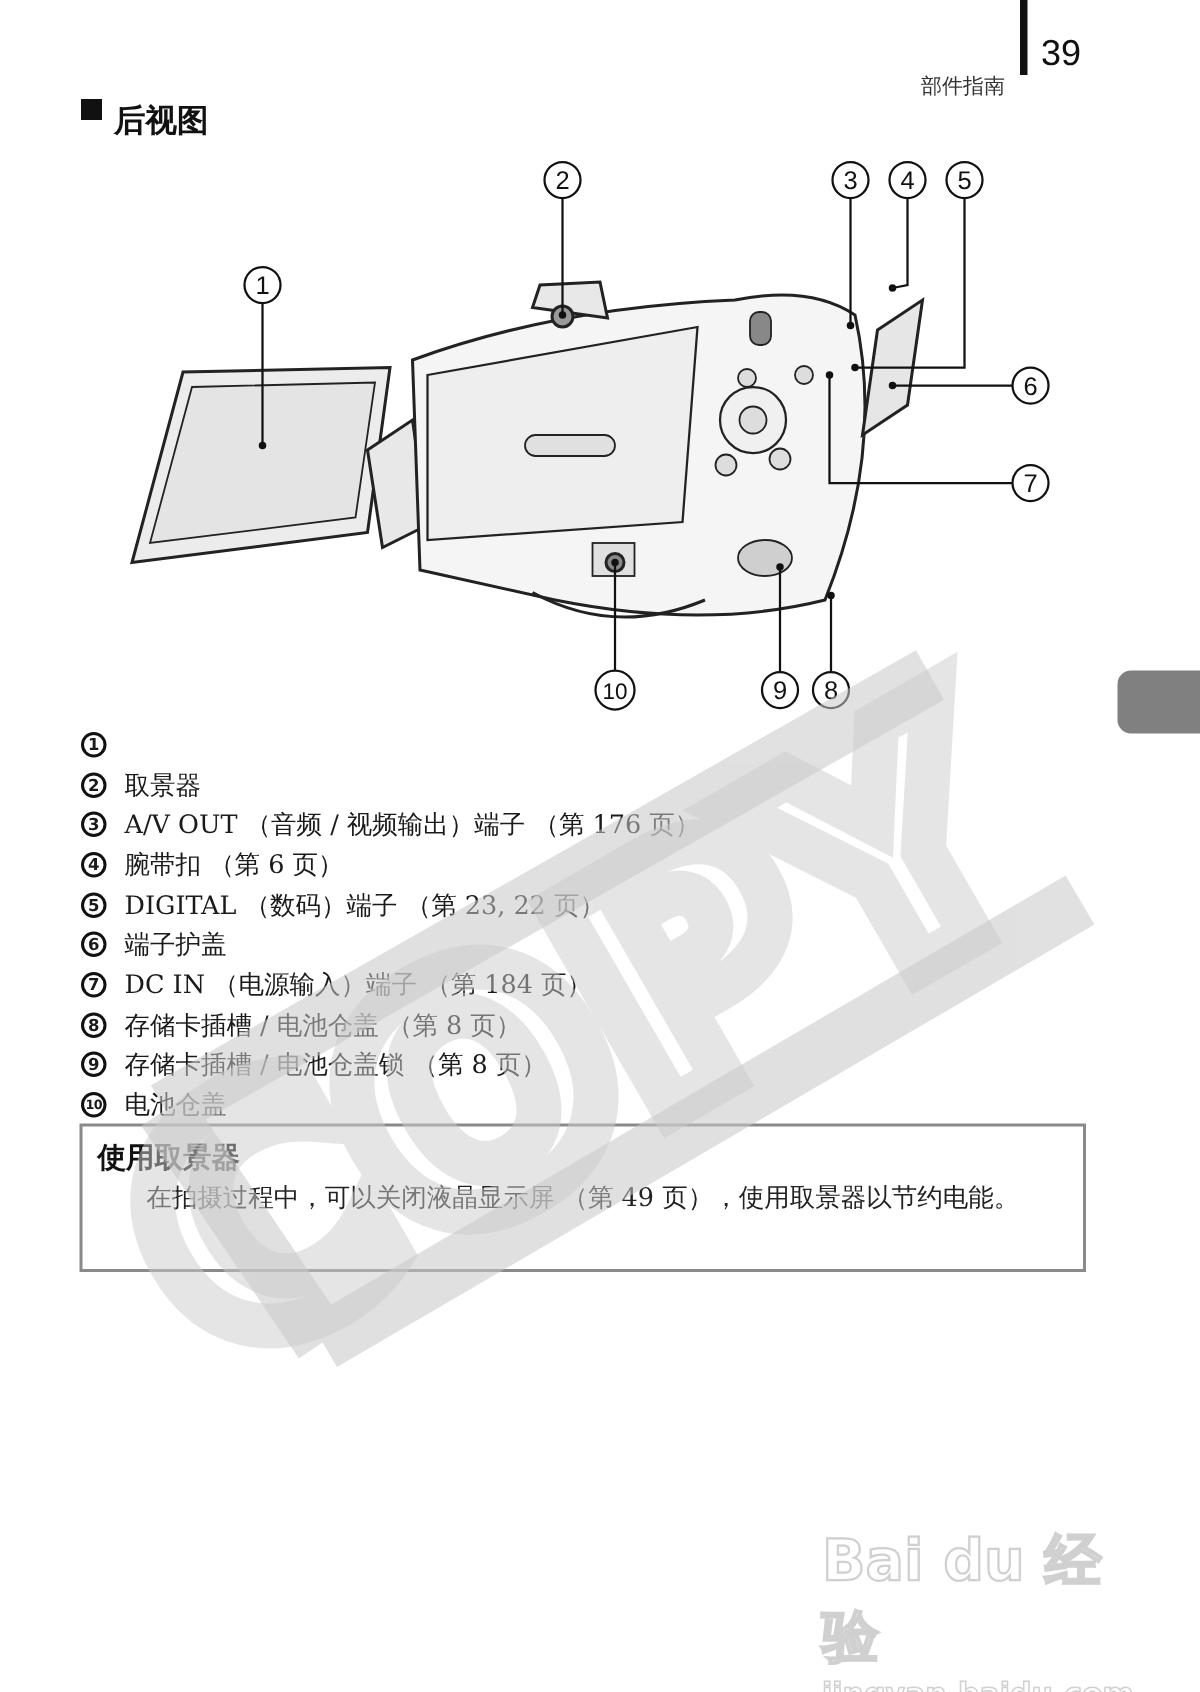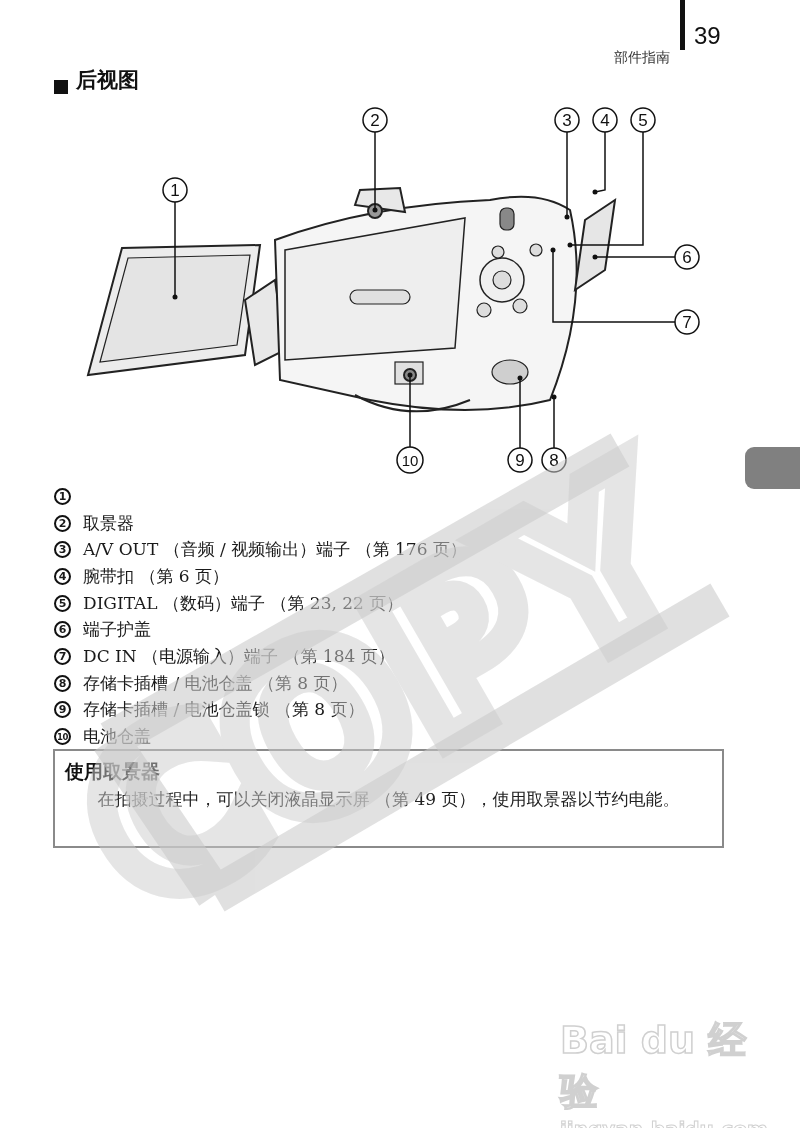--- a/index.html
+++ b/index.html
@@ -4,34 +4,34 @@
 <style>
   html, body { margin:0; padding:0; }
   body {
     width:800px; height:1128px; position:relative; overflow:hidden;
     background:#ffffff; color:#1a1a1a;
     font-family:"DejaVu Serif", "Liberation Serif", serif;
   }
   .header-rule { position:absolute; left:680px; top:0; width:5px; height:50px; background:#111; }
   .header-section { position:absolute; right:130px; top:28px; font-size:14px; color:#333;margin-top:21px; }
   .header-page { position:absolute; left:694px; top:22px; font-family:Liberation Sans, sans-serif; font-size:24px; color:#111;text-align:center; }
-  .section-title { position:absolute; left:54px; top:66px; font-family:"DejaVu Sans","Liberation Sans",sans-serif; font-weight:bold; font-size:21px; color:#111; display:flex; align-items:flex-end; gap:8px; }
+  .section-title { position:absolute; left:54px; top:66px; font-family:"DejaVu Sans","Liberation Sans",sans-serif; font-weight:bold; font-size:21px; color:#111; display:flex; align-items:flex-start; gap:8px; }
   .section-title .sq { width:14px; height:14px; background:#111; display:inline-block; }
   .diagram { position:absolute; left:70px; top:100px; width:660px; height:380px; }
   .callout { font-family:"Liberation Sans","DejaVu Sans",sans-serif; }
   .list { position:absolute; left:54px; top:483px; }
   .list-item { display:flex; align-items:center; height:26.7px; font-size:17px; }
   .num { width:17px; height:17px; border-radius:50%; border:2px solid #111; box-sizing:border-box; display:inline-flex; align-items:center; justify-content:center; font-family:"DejaVu Sans",sans-serif; font-weight:bold; font-size:11px; margin-right:12px; }
   .num.sm { font-size:8.5px; letter-spacing:-0.5px; }
   .tip-box { position:absolute; left:53px; top:749px; width:671px; height:99px; box-sizing:border-box; border:2px solid #8a8a8a; padding:8px 10px; }
   .tip-title { font-family:"DejaVu Sans","Liberation Sans",sans-serif; font-weight:bold; font-size:19px; color:#111; margin-bottom:2px; }
   .tip-text { font-size:17px; line-height:25px; color:#222;text-align:center; }
   .side-tab { position:absolute; left:745px; top:447px; width:55px; height:42px; background:#808080; border-radius:9px 0 0 9px; }
   .watermark { position:absolute; left:0; top:0; width:800px; height:1128px; pointer-events:none; }
-  .baidu { position:absolute; left:560px; top:1015px; width:220px; height:95px; }
+  .baidu { position:absolute; left:548px; top:1015px; width:220px; height:95px; }
 </style>
 </head>
 <body>
 
 <div class="header-rule"></div>
 <div class="header-section">部件指南</div>
 <div class="header-page">39</div>
 
 <div class="section-title">
   <span class="sq"></span>

